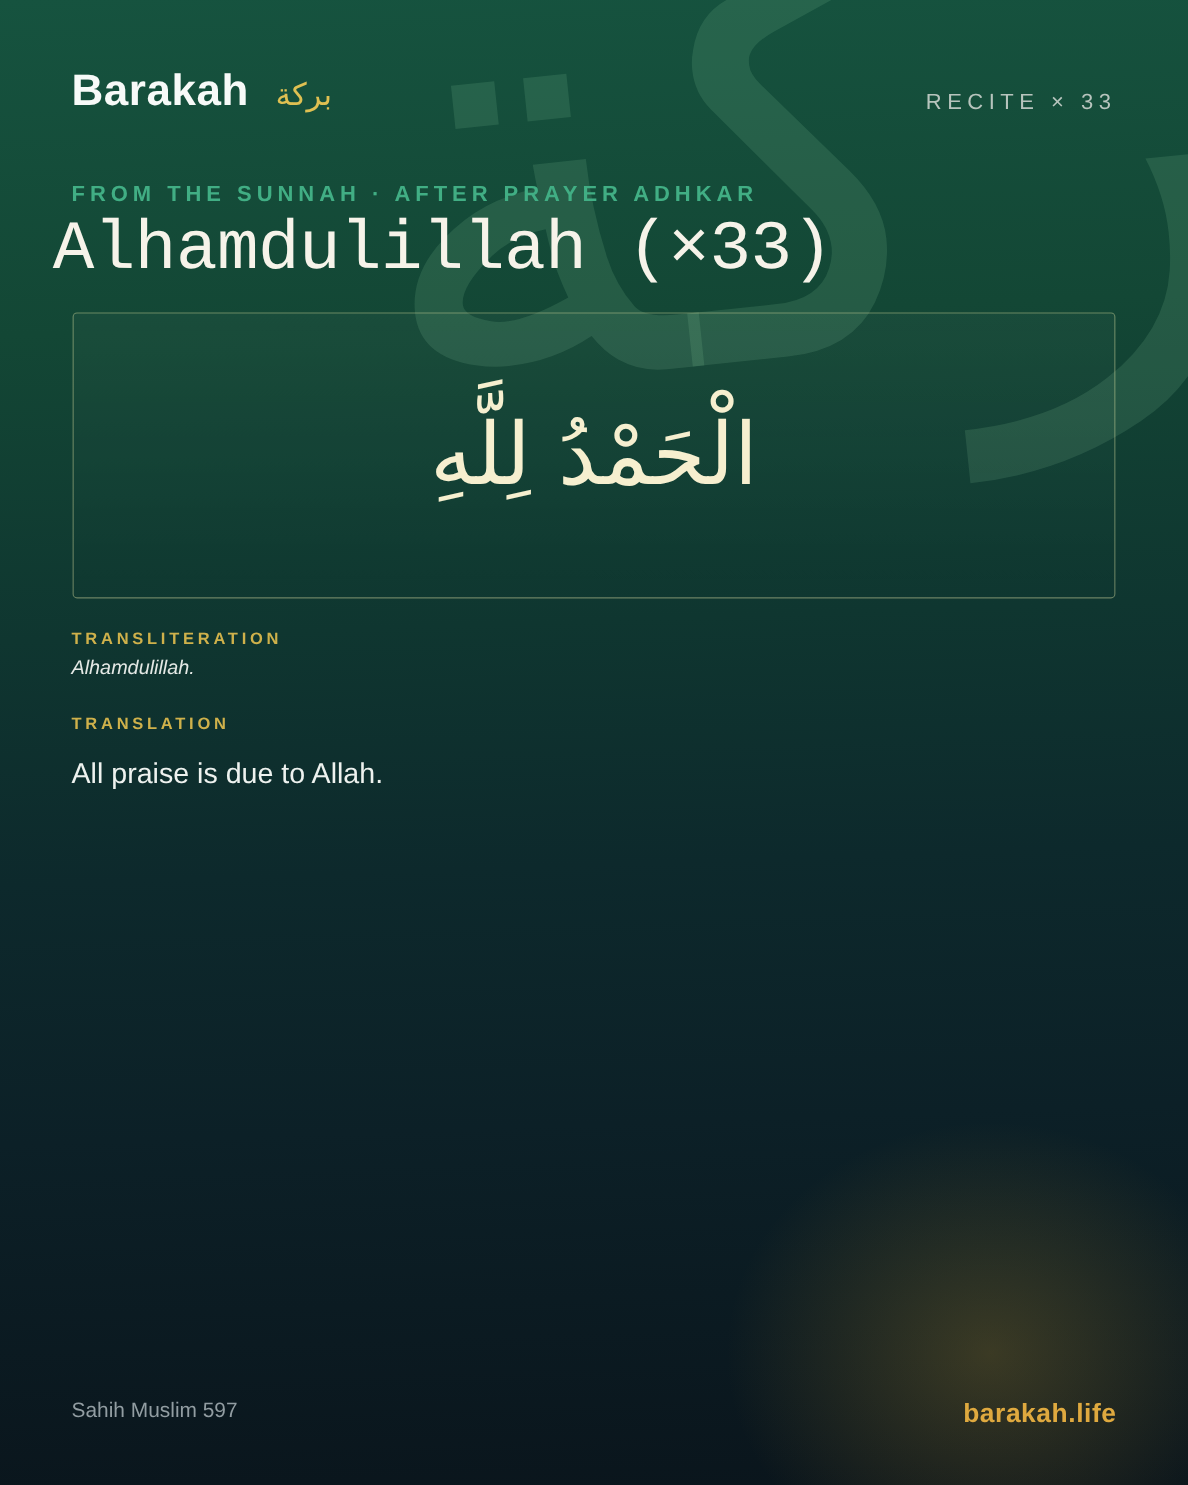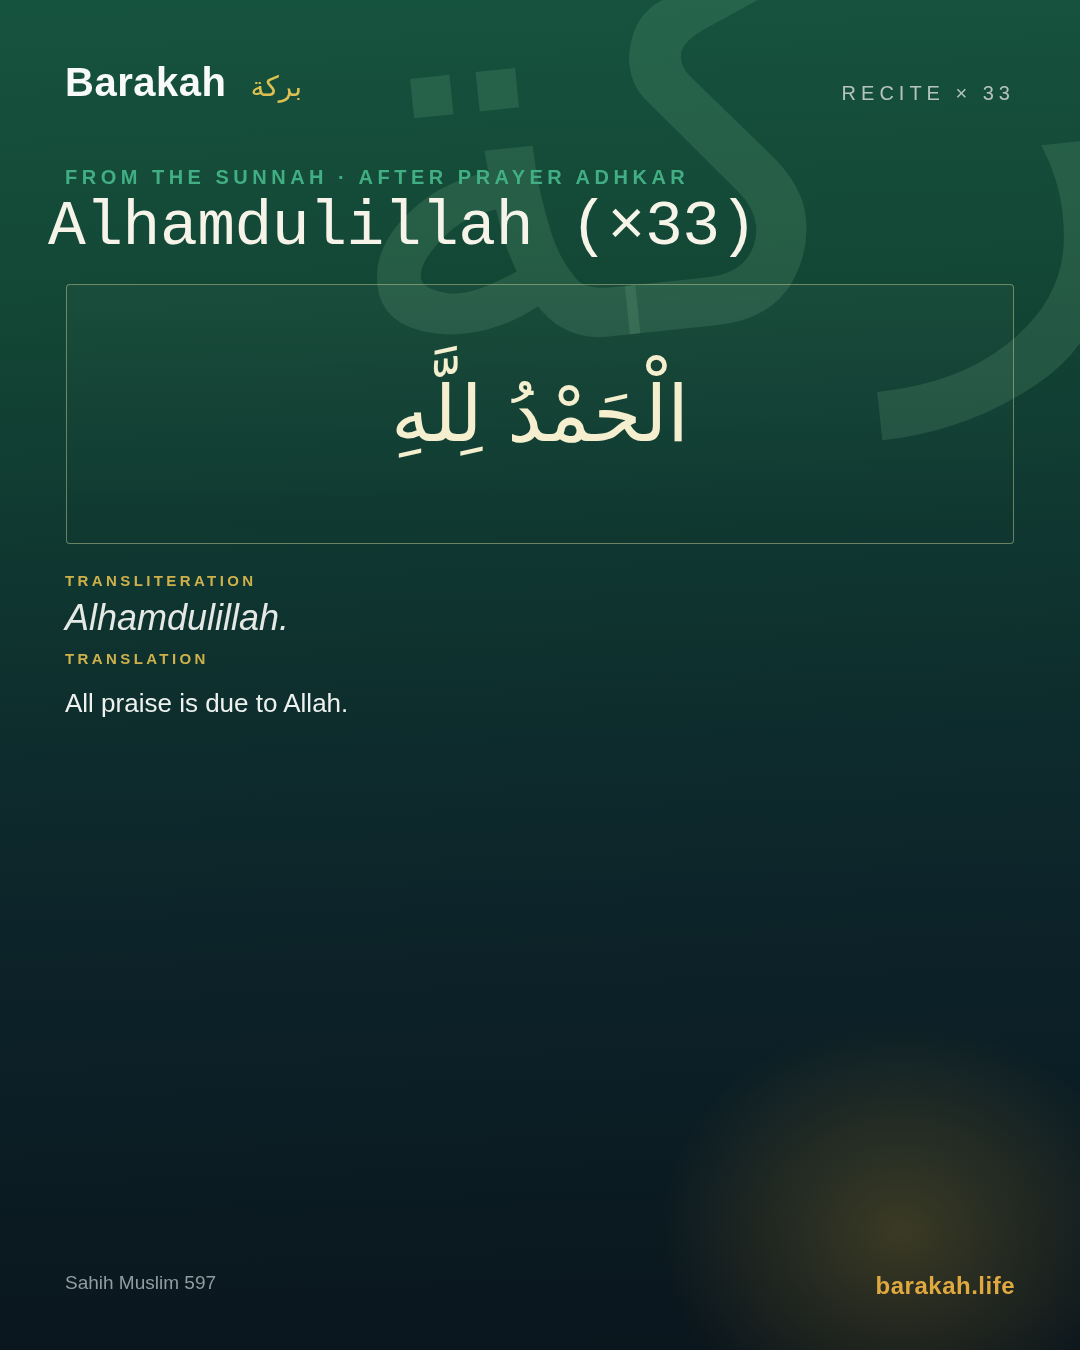--- a/index.html
+++ b/index.html
@@ -122,21 +122,21 @@
     font-weight: 700;
     letter-spacing: 3.4px;
     color: #CFB14B;
   }
   .label-transliteration { top: 572px; }
   .label-translation { top: 650px; }
   .translit-text {
     position: absolute;
     left: 65px;
     top: 597px;
-    font-size: 36px;
+    font-size: 18px;
     font-style: italic;
     color: #E4E9E5;
   }
   .translation-text {
     position: absolute;
     left: 65px;
     top: 688px;
     font-size: 26px;
     color: #EEF2EF;
   }

